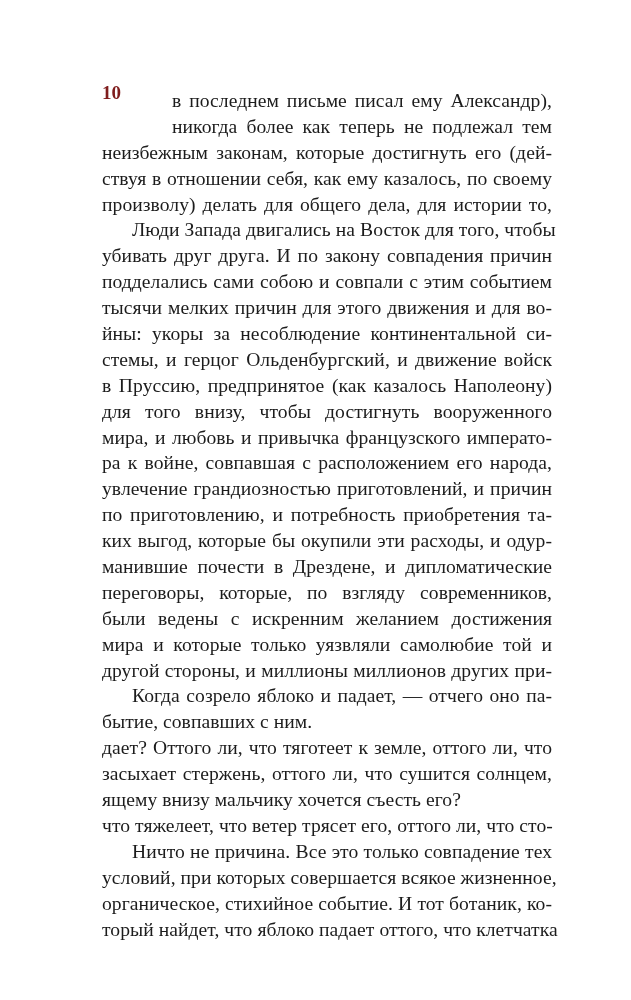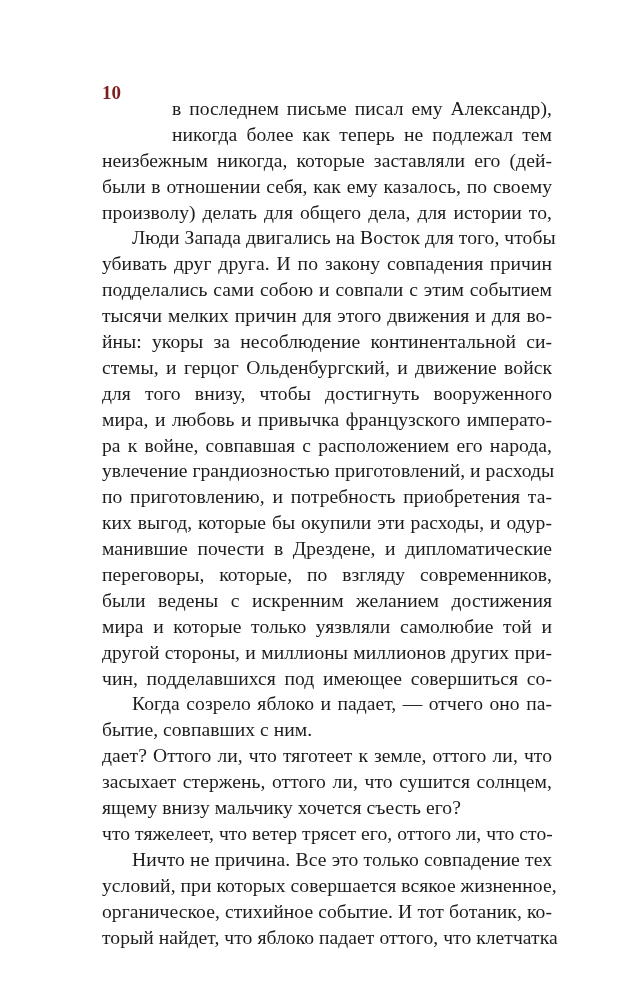--- a/index.html
+++ b/index.html
@@ -11,21 +11,21 @@
       width: 631px;
       height: 1000px;
       position: relative;
       overflow: hidden;
       font-family: "Liberation Serif", "DejaVu Serif", serif;
       color: #1c1c1c;
     }
     .page {
       position: absolute;
       left: 102px;
-      top: 96px;
+      top: 88px;
       width: 450px;
     }
     .page-number {
       position: absolute;
       left: 102px;
       top: 80px;
       font-weight: bold;
       font-size: 19px;
       line-height: 25.9px;
       color: #7f1d1d;
@@ -51,42 +51,42 @@
     }
   </style>
 </head>
 <body>
 
 <div class="page-number">10</div>
 
 <div class="page">
   <span class="line indent-big">в последнем письме писал ему Александр),</span>
   <span class="line indent-big">никогда более как теперь не подлежал тем</span>
-  <span class="line">неизбежным никогда, которые заставляли его (дей-</span>
-  <span class="line">были в отношении себя, как ему казалось, по своему</span>
+  <span class="line">неизбежным законам, которые достигнуть его (дей-</span>
+  <span class="line">ствуя в отношении себя, как ему казалось, по своему</span>
   <span class="line">произволу) делать для общего дела, для истории то,</span>
 
   <span class="line indent-para">Люди Запада двигались на Восток для того, чтобы</span>
   <span class="line">убивать друг друга. И по закону совпадения причин</span>
   <span class="line">подделались сами собою и совпали с этим событием</span>
   <span class="line">тысячи мелких причин для этого движения и для во-</span>
   <span class="line">йны: укоры за несоблюдение континентальной си-</span>
   <span class="line">стемы, и герцог Ольденбургский, и движение войск</span>
+  <span class="line">в Пруссию, предпринятое (как казалось Наполеону)</span>
   <span class="line">для того внизу, чтобы достигнуть вооруженного</span>
   <span class="line">мира, и любовь и привычка французского императо-</span>
   <span class="line">ра к войне, совпавшая с расположением его народа,</span>
-  <span class="line">увлечение грандиозностью приготовлений, и расходы</span>
+  <span class="line">увлечение грандиозностью приготовлений, и причин</span>
   <span class="line">по приготовлению, и потребность приобретения та-</span>
   <span class="line">ких выгод, которые бы окупили эти расходы, и одур-</span>
   <span class="line">манившие почести в Дрездене, и дипломатические</span>
   <span class="line">переговоры, которые, по взгляду современников,</span>
   <span class="line">были ведены с искренним желанием достижения</span>
   <span class="line">мира и которые только уязвляли самолюбие той и</span>
   <span class="line">другой стороны, и миллионы миллионов других при-</span>
-  <span class="line">чин, подделавшихся под имеющее совершиться со-</span>
   <span class="line indent-para">Когда созрело яблоко и падает, — отчего оно па-</span>
 
   <span class="line last">бытие, совпавших с ним.</span>
   <span class="line">дает? Оттого ли, что тяготеет к земле, оттого ли, что</span>
   <span class="line">засыхает стержень, оттого ли, что сушится солнцем,</span>
   <span class="line last">ящему внизу мальчику хочется съесть его?</span>
   <span class="line">что тяжелеет, что ветер трясет его, оттого ли, что сто-</span>
 
   <span class="line indent-para">Ничто не причина. Все это только совпадение тех</span>
   <span class="line">условий, при которых совершается всякое жизненное,</span>

